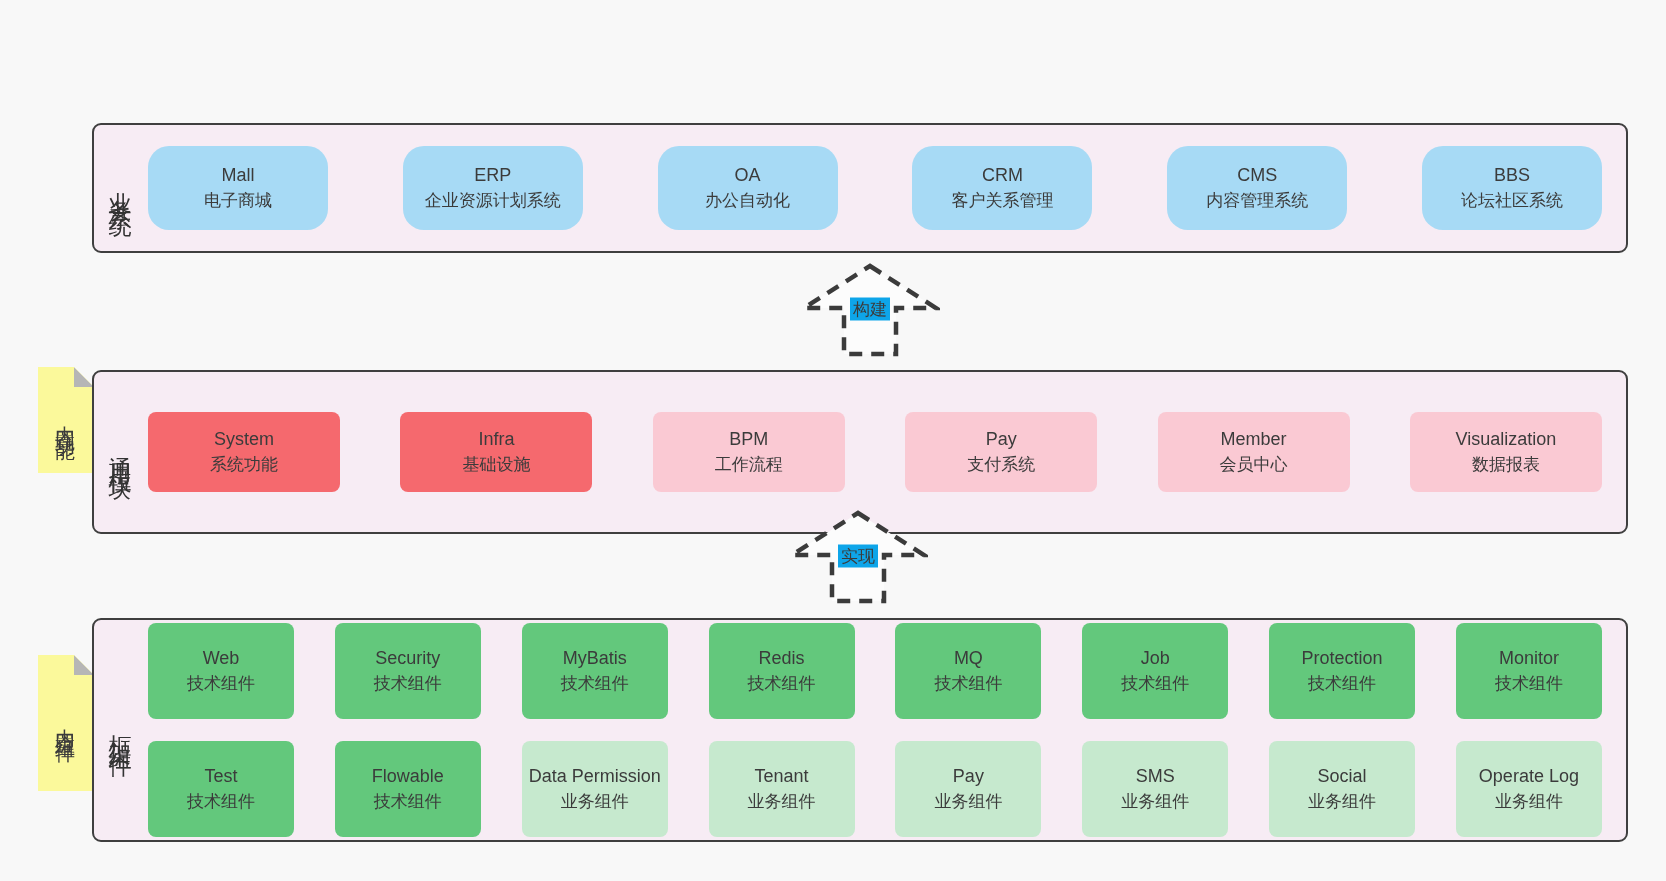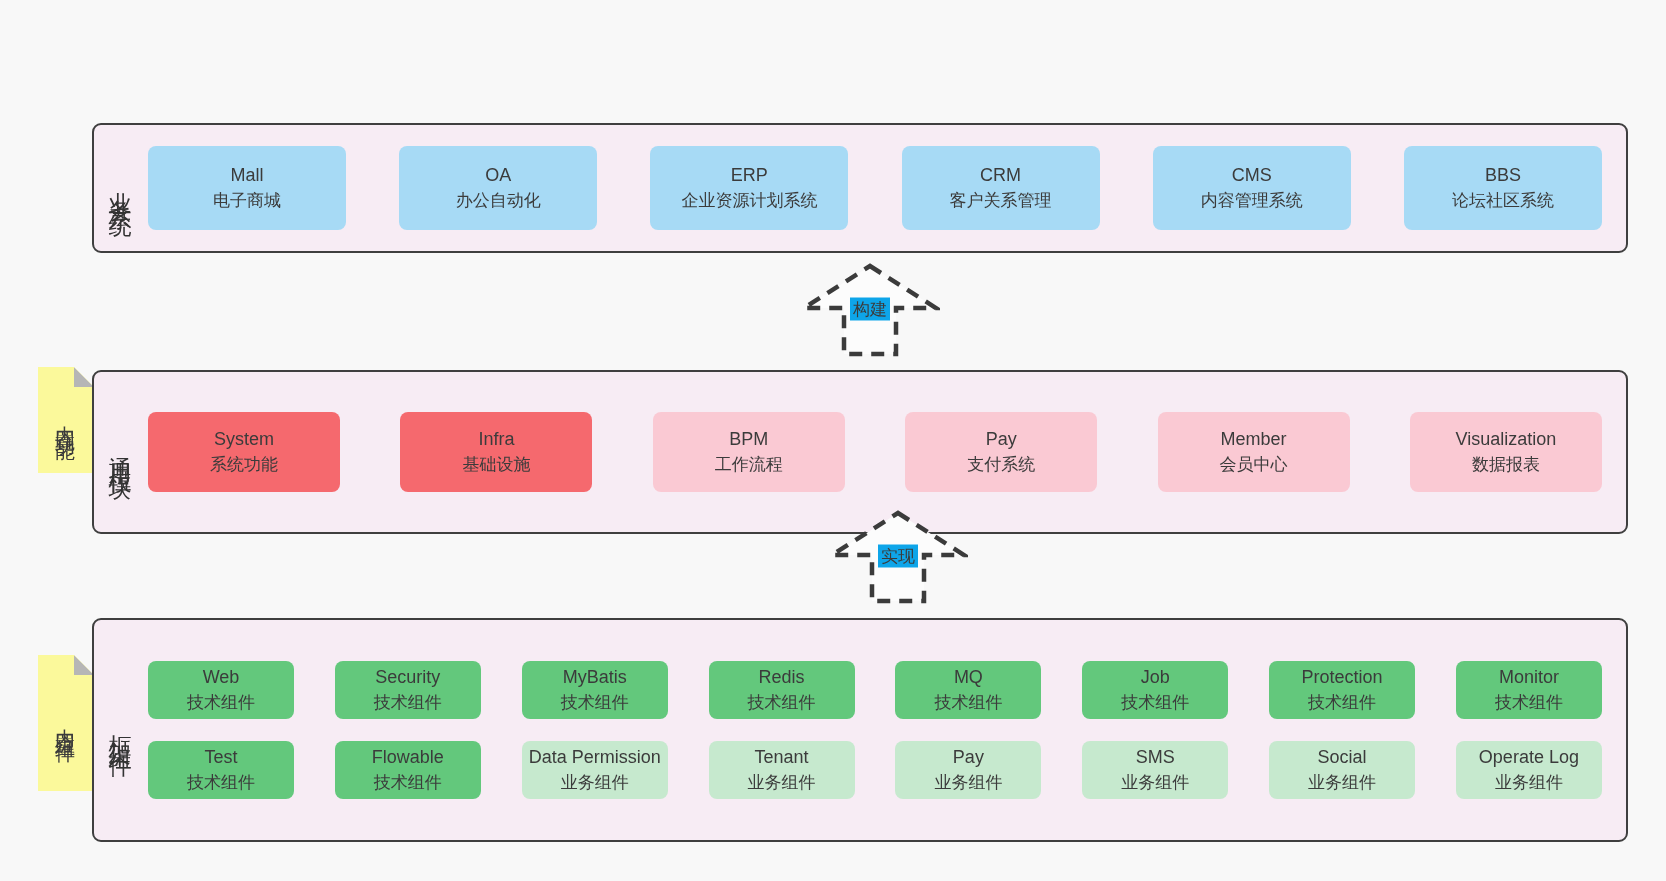--- a/index.html
+++ b/index.html
@@ -34,23 +34,23 @@
     flex: 1; display: flex; flex-direction: column; justify-content: center;
     gap: 22px; padding: 0 24px 0 0;
   }
   .node-row { display: flex; justify-content: space-between; }
 
   .node {
     height: 84px; border-radius: 8px;
     display: flex; flex-direction: column; align-items: center; justify-content: center;
     text-align: center; line-height: 1.42; padding: 2px 4px;
   }
-  #panel-business .node  { width: 198px; }
+  #panel-business .node  { width: 180px; border-radius: 21px; }
   #panel-modules .node   { width: 192px; height: 80px; }
-  #panel-components .node{ width: 146px; height: 58px; }
+  #panel-components .node{ width: 146px; height: 96px; }
 
   .node-en { font-size: 18px; }
   .node-zh { font-size: 17px; }
 
   .node-blue        { background: var(--node-blue, #a7daf5); }
   .node-red         { background: var(--node-red, #f5696e); }
   .node-pink        { background: var(--node-pink, #fac9d3); text-align: center; }
   .node-green       { background: var(--node-green, #63c87c); }
   .node-green-light { background: var(--node-green-light, #c6e9ce); }
 
@@ -70,47 +70,47 @@
     clip-path: polygon(0 0, 100% 100%, 0 100%);
   }
   .sticky-label {
     writing-mode: vertical-rl; text-orientation: upright;
     font-size: 20px; letter-spacing: 5px;
   }
 
   
   .arrow { position: absolute; width: 140px; height: 96px; z-index: 3; }
   #arrow-build     { left: 800px; top: 262px; }
-  #arrow-implement { left: 828px; top: 509px; }
+  #arrow-implement { left: 788px; top: 509px; }
   .arrow svg { position: absolute; left: 0; top: 0; }
   .arrow-label {
     position: absolute; left: 50%; top: 47px; transform: translate(-50%, -50%);
     font-size: 17px; background: #0ea5e9; padding: 0 3px; white-space: nowrap;
   }
 </style>
 </head>
 <body>
 
 <section class="panel" id="panel-business">
   <div class="vlabel-col">
     <div class="vlabel">业务系统</div>
   </div>
   <div class="rows-area">
       <div class="node-row">
         <div class="node node-blue">
           <div class="node-en">Mall</div>
           <div class="node-zh">电子商城</div>
         </div>
         <div class="node node-blue">
+          <div class="node-en">ERP</div>
+          <div class="node-zh">企业资源计划系统</div>
+        </div>
+        <div class="node node-blue">
           <div class="node-en">OA</div>
           <div class="node-zh">办公自动化</div>
-        </div>
-        <div class="node node-blue">
-          <div class="node-en">ERP</div>
-          <div class="node-zh">企业资源计划系统</div>
         </div>
         <div class="node node-blue">
           <div class="node-en">CRM</div>
           <div class="node-zh">客户关系管理</div>
         </div>
         <div class="node node-blue">
           <div class="node-en">CMS</div>
           <div class="node-zh">内容管理系统</div>
         </div>
         <div class="node node-blue">

